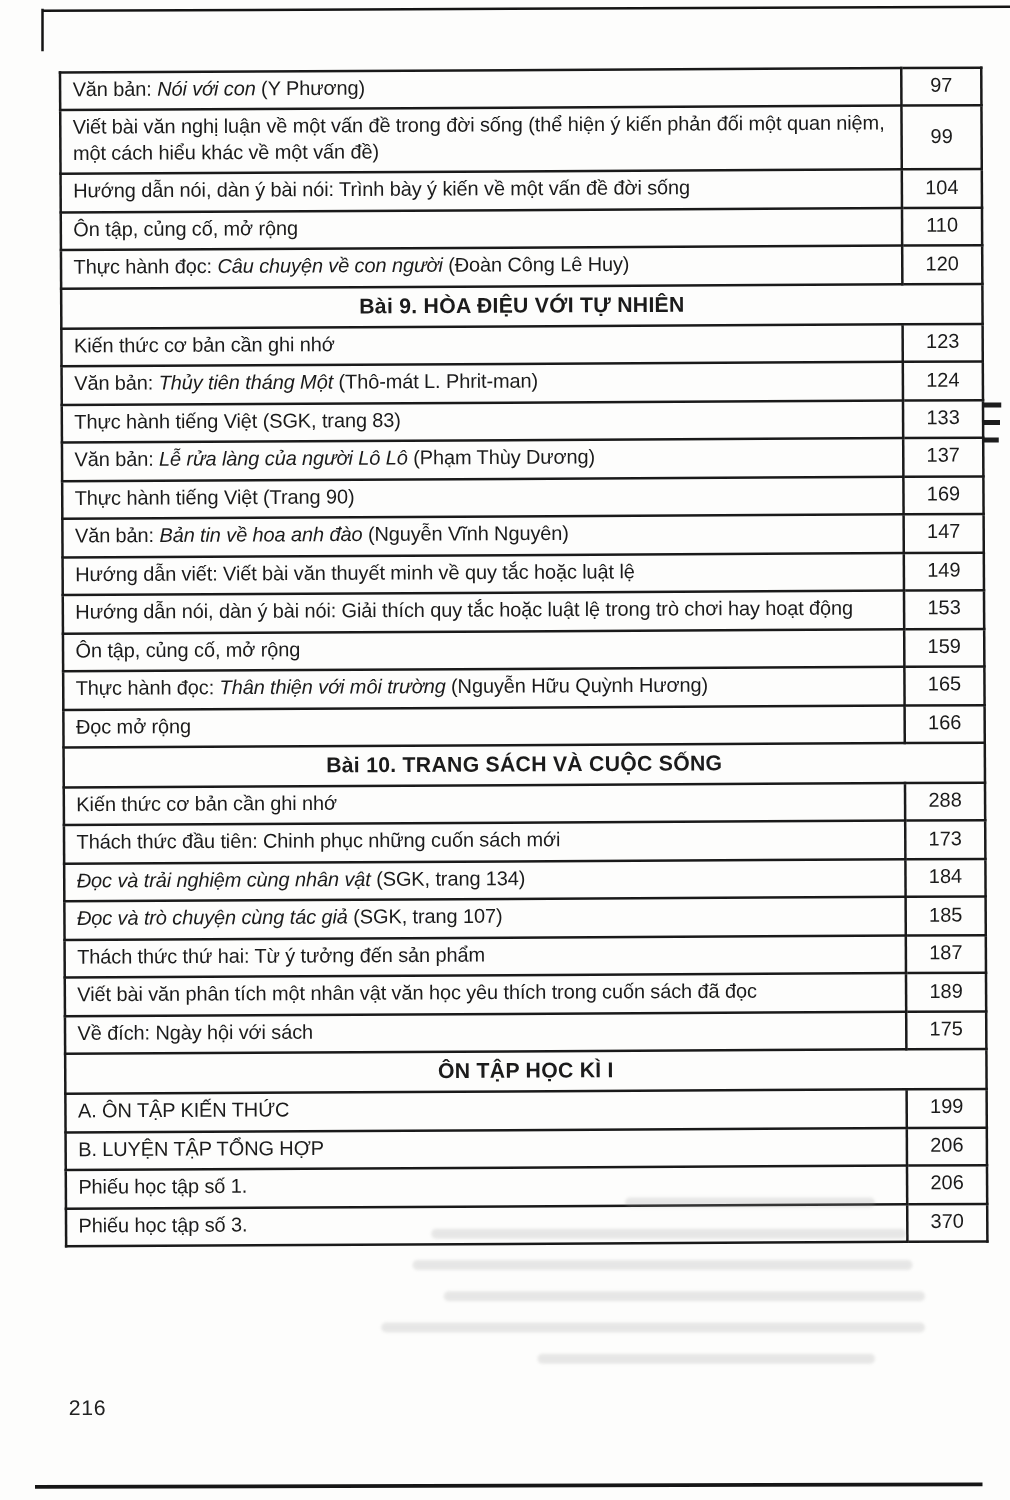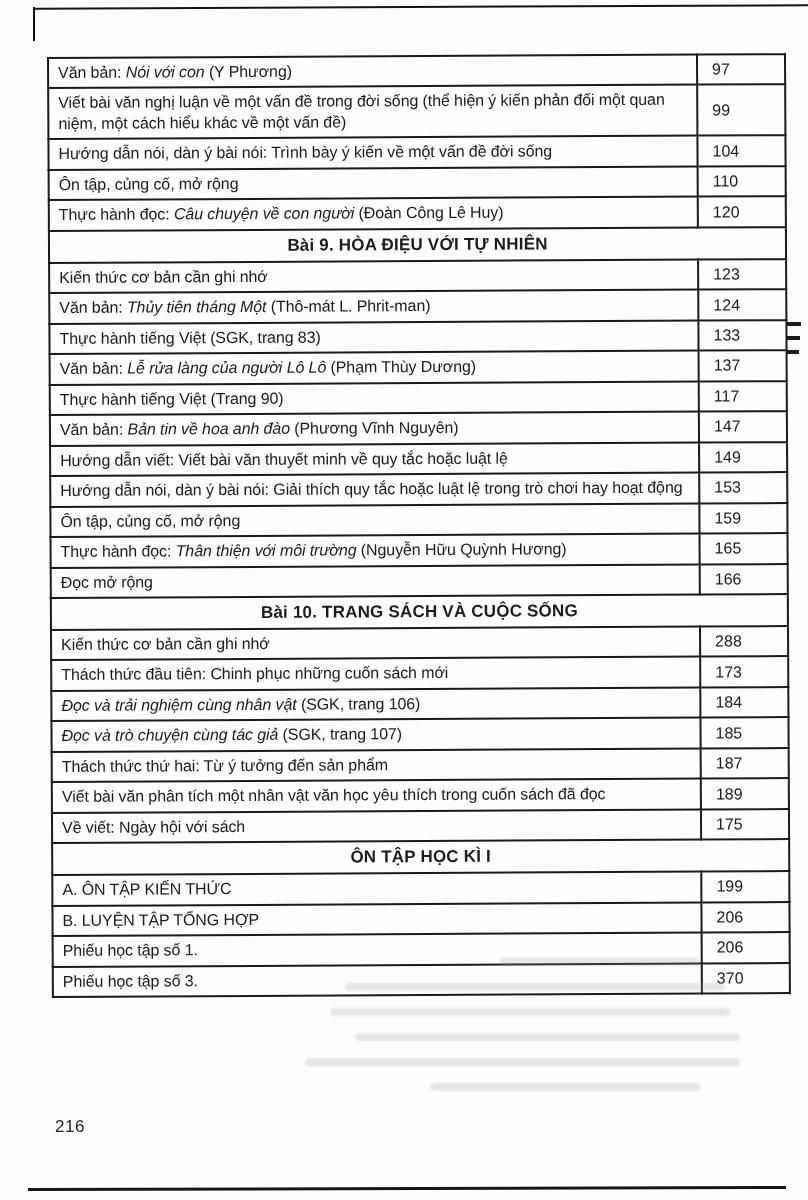--- a/index.html
+++ b/index.html
@@ -58,23 +58,23 @@
     vertical-align: middle;
   }
   td.title-cell {
     padding: 4px 6px 4px 9px;
     font-size: 16px;
     line-height: 1.28;
     letter-spacing: -0.1px;
   }
   td.page-cell {
     width: 58px;
-    text-align: left;
+    text-align: center;
     font-size: 16px;
-    padding: 4px 14px;
+    padding: 4px 2px;
   }
   td.header-cell {
     text-align: center;
     font-weight: bold;
     font-size: 17px;
     padding: 5px 4px;
     letter-spacing: 0.2px;
   }
   .it { font-style: italic; }
   
@@ -143,24 +143,24 @@
         <tr>
           <td class="title-cell"><span>Thực hành tiếng Việt (SGK, trang 83)</span></td>
           <td class="page-cell">133</td>
         </tr>
         <tr>
           <td class="title-cell"><span>Văn bản: </span><span class="it">Lễ rửa làng của người Lô Lô</span><span> (Phạm Thùy Dương)</span></td>
           <td class="page-cell">137</td>
         </tr>
         <tr>
           <td class="title-cell"><span>Thực hành tiếng Việt (Trang 90)</span></td>
-          <td class="page-cell">117</td>
-        </tr>
-        <tr>
-          <td class="title-cell"><span>Văn bản: </span><span class="it">Bản tin về hoa anh đào</span><span> (Phương Vĩnh Nguyên)</span></td>
+          <td class="page-cell">169</td>
+        </tr>
+        <tr>
+          <td class="title-cell"><span>Văn bản: </span><span class="it">Bản tin về hoa anh đào</span><span> (Nguyễn Vĩnh Nguyên)</span></td>
           <td class="page-cell">147</td>
         </tr>
         <tr>
           <td class="title-cell"><span>Hướng dẫn viết: Viết bài văn thuyết minh về quy tắc hoặc luật lệ</span></td>
           <td class="page-cell">149</td>
         </tr>
         <tr>
           <td class="title-cell"><span>Hướng dẫn nói, dàn ý bài nói: Giải thích quy tắc hoặc luật lệ trong trò chơi hay hoạt động</span></td>
           <td class="page-cell">153</td>
         </tr>
@@ -181,37 +181,37 @@
         </tr>
         <tr>
           <td class="title-cell"><span>Kiến thức cơ bản cần ghi nhớ</span></td>
           <td class="page-cell">288</td>
         </tr>
         <tr>
           <td class="title-cell"><span>Thách thức đầu tiên: Chinh phục những cuốn sách mới</span></td>
           <td class="page-cell">173</td>
         </tr>
         <tr>
-          <td class="title-cell"><span class="it">Đọc và trải nghiệm cùng nhân vật</span><span> (SGK, trang 106)</span></td>
+          <td class="title-cell"><span class="it">Đọc và trải nghiệm cùng nhân vật</span><span> (SGK, trang 134)</span></td>
           <td class="page-cell">184</td>
         </tr>
         <tr>
           <td class="title-cell"><span class="it">Đọc và trò chuyện cùng tác giả</span><span> (SGK, trang 107)</span></td>
           <td class="page-cell">185</td>
         </tr>
         <tr>
           <td class="title-cell"><span>Thách thức thứ hai: Từ ý tưởng đến sản phẩm</span></td>
           <td class="page-cell">187</td>
         </tr>
         <tr>
           <td class="title-cell"><span>Viết bài văn phân tích một nhân vật văn học yêu thích trong cuốn sách đã đọc</span></td>
           <td class="page-cell">189</td>
         </tr>
         <tr>
-          <td class="title-cell"><span>Về viết: Ngày hội với sách</span></td>
+          <td class="title-cell"><span>Về đích: Ngày hội với sách</span></td>
           <td class="page-cell">175</td>
         </tr>
         <tr>
           <td colspan="2" class="header-cell">ÔN TẬP HỌC KÌ I</td>
         </tr>
         <tr>
           <td class="title-cell"><span>A. ÔN TẬP KIẾN THỨC</span></td>
           <td class="page-cell">199</td>
         </tr>
         <tr>

